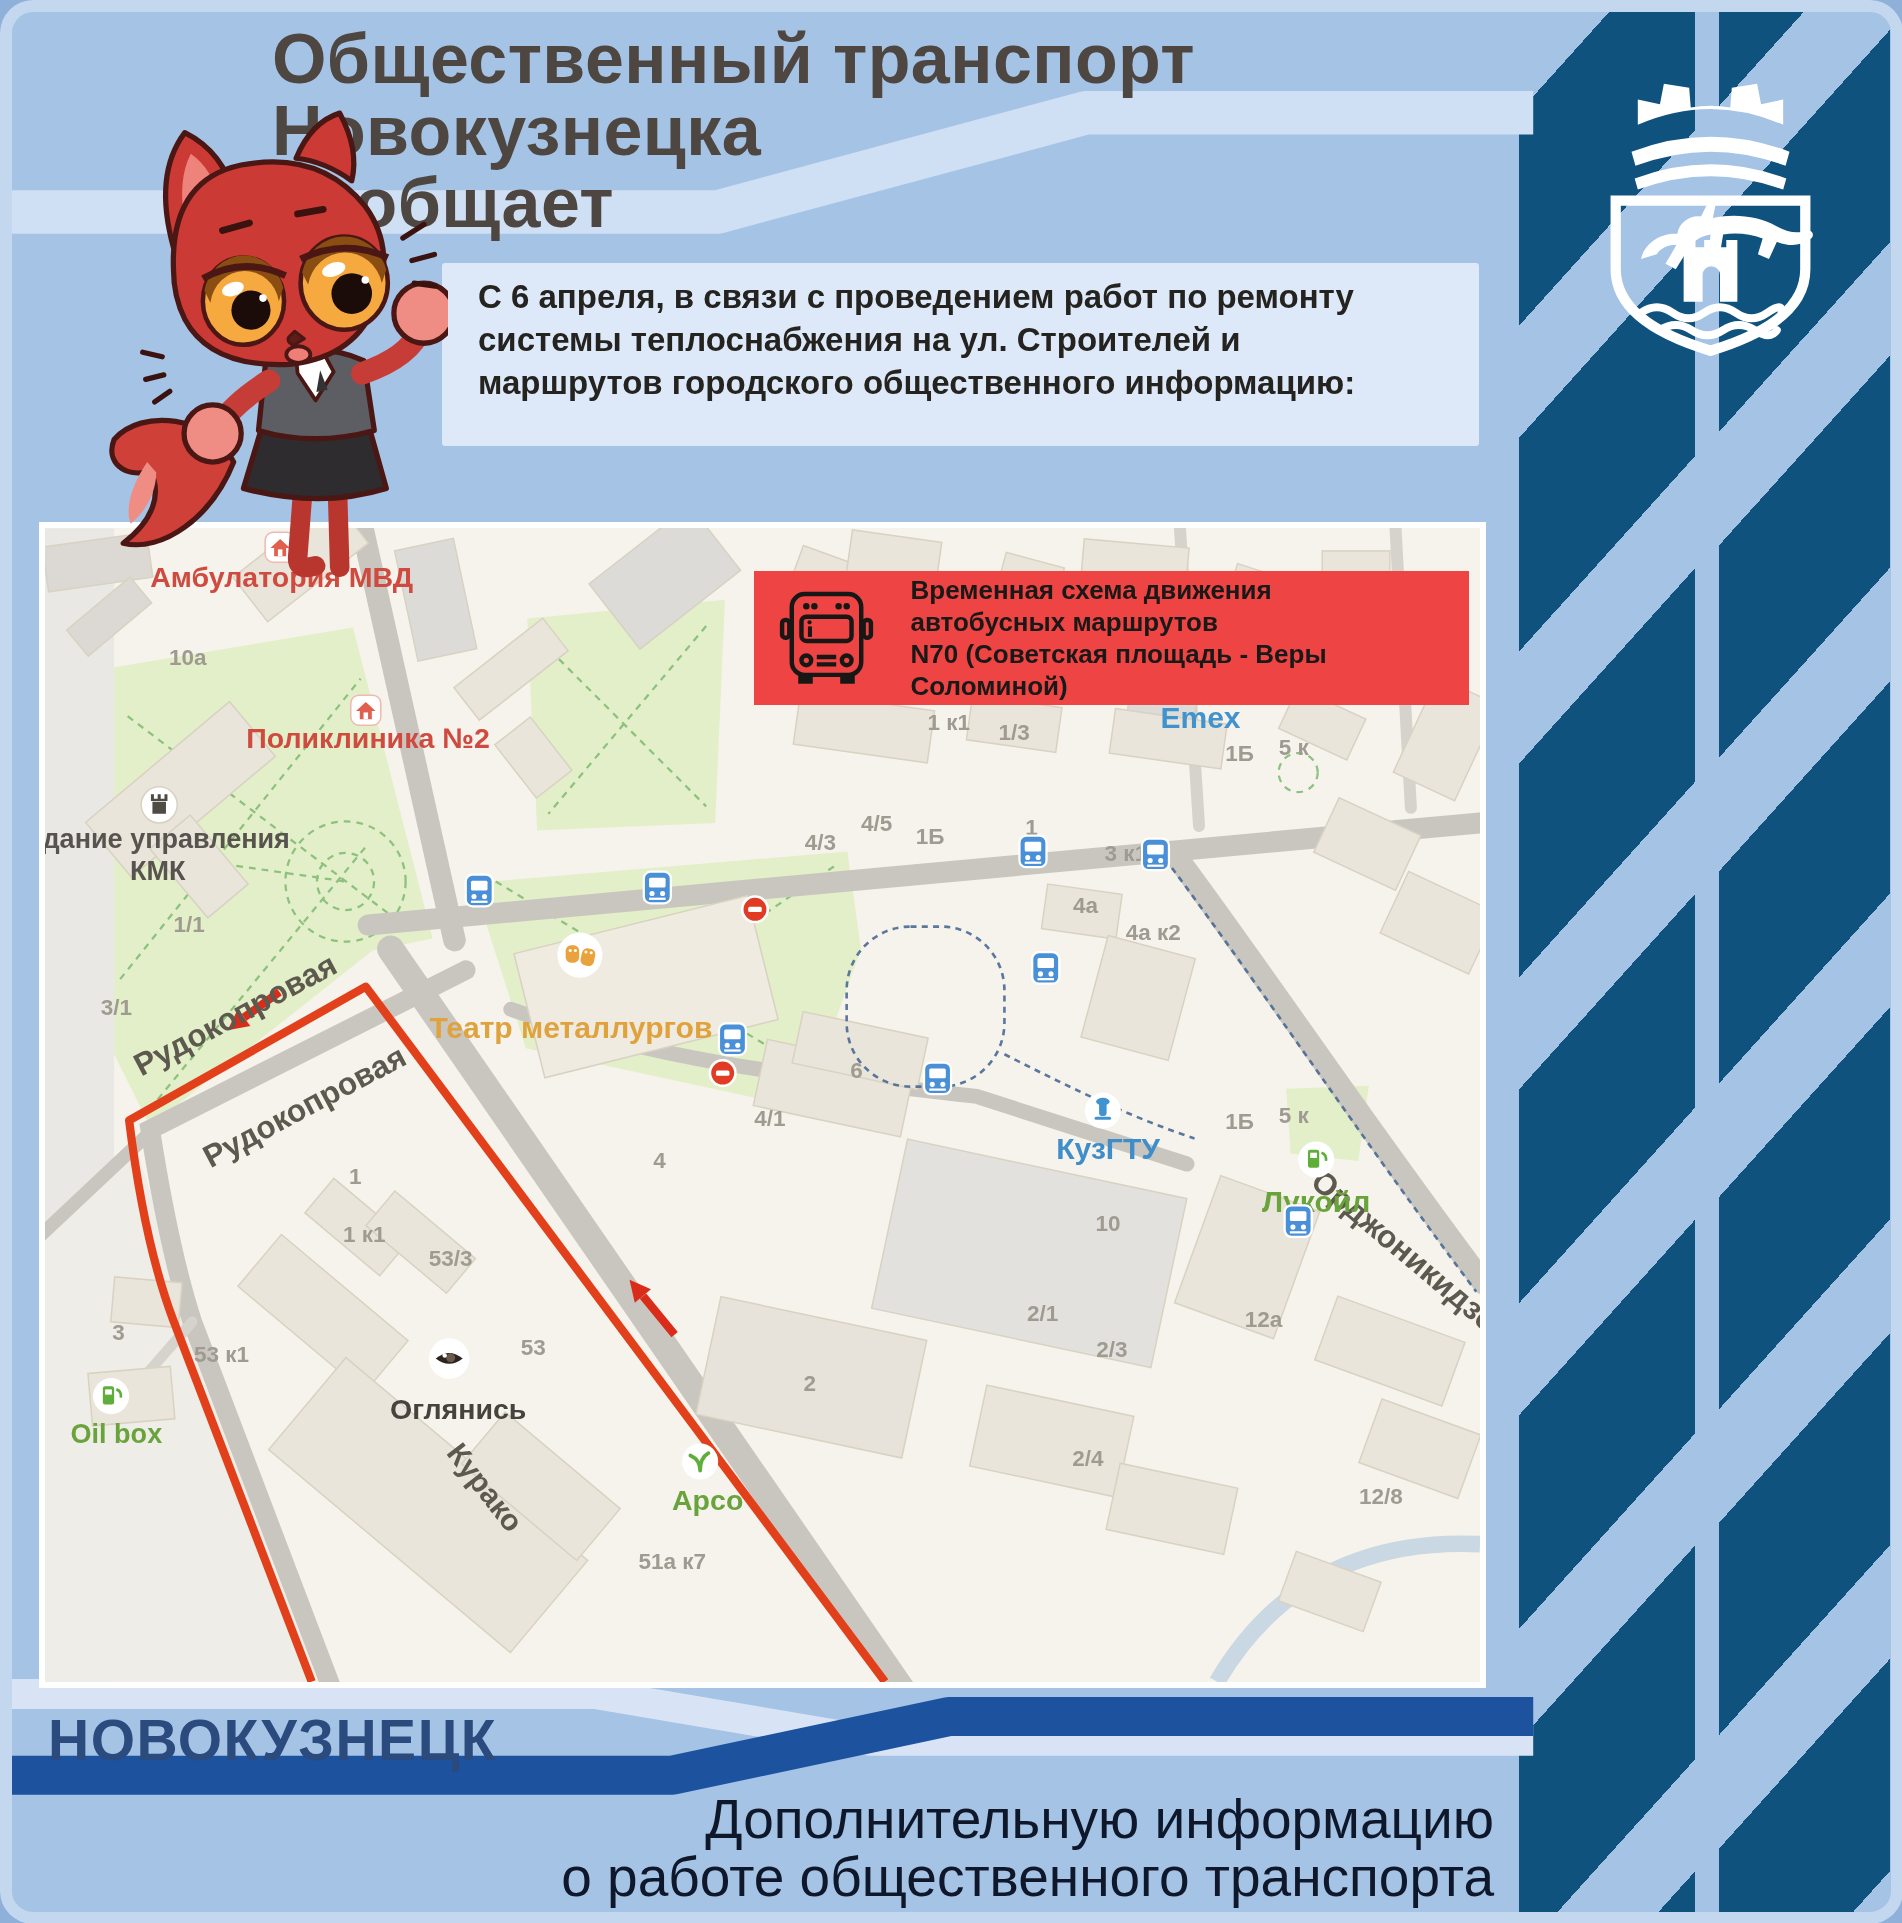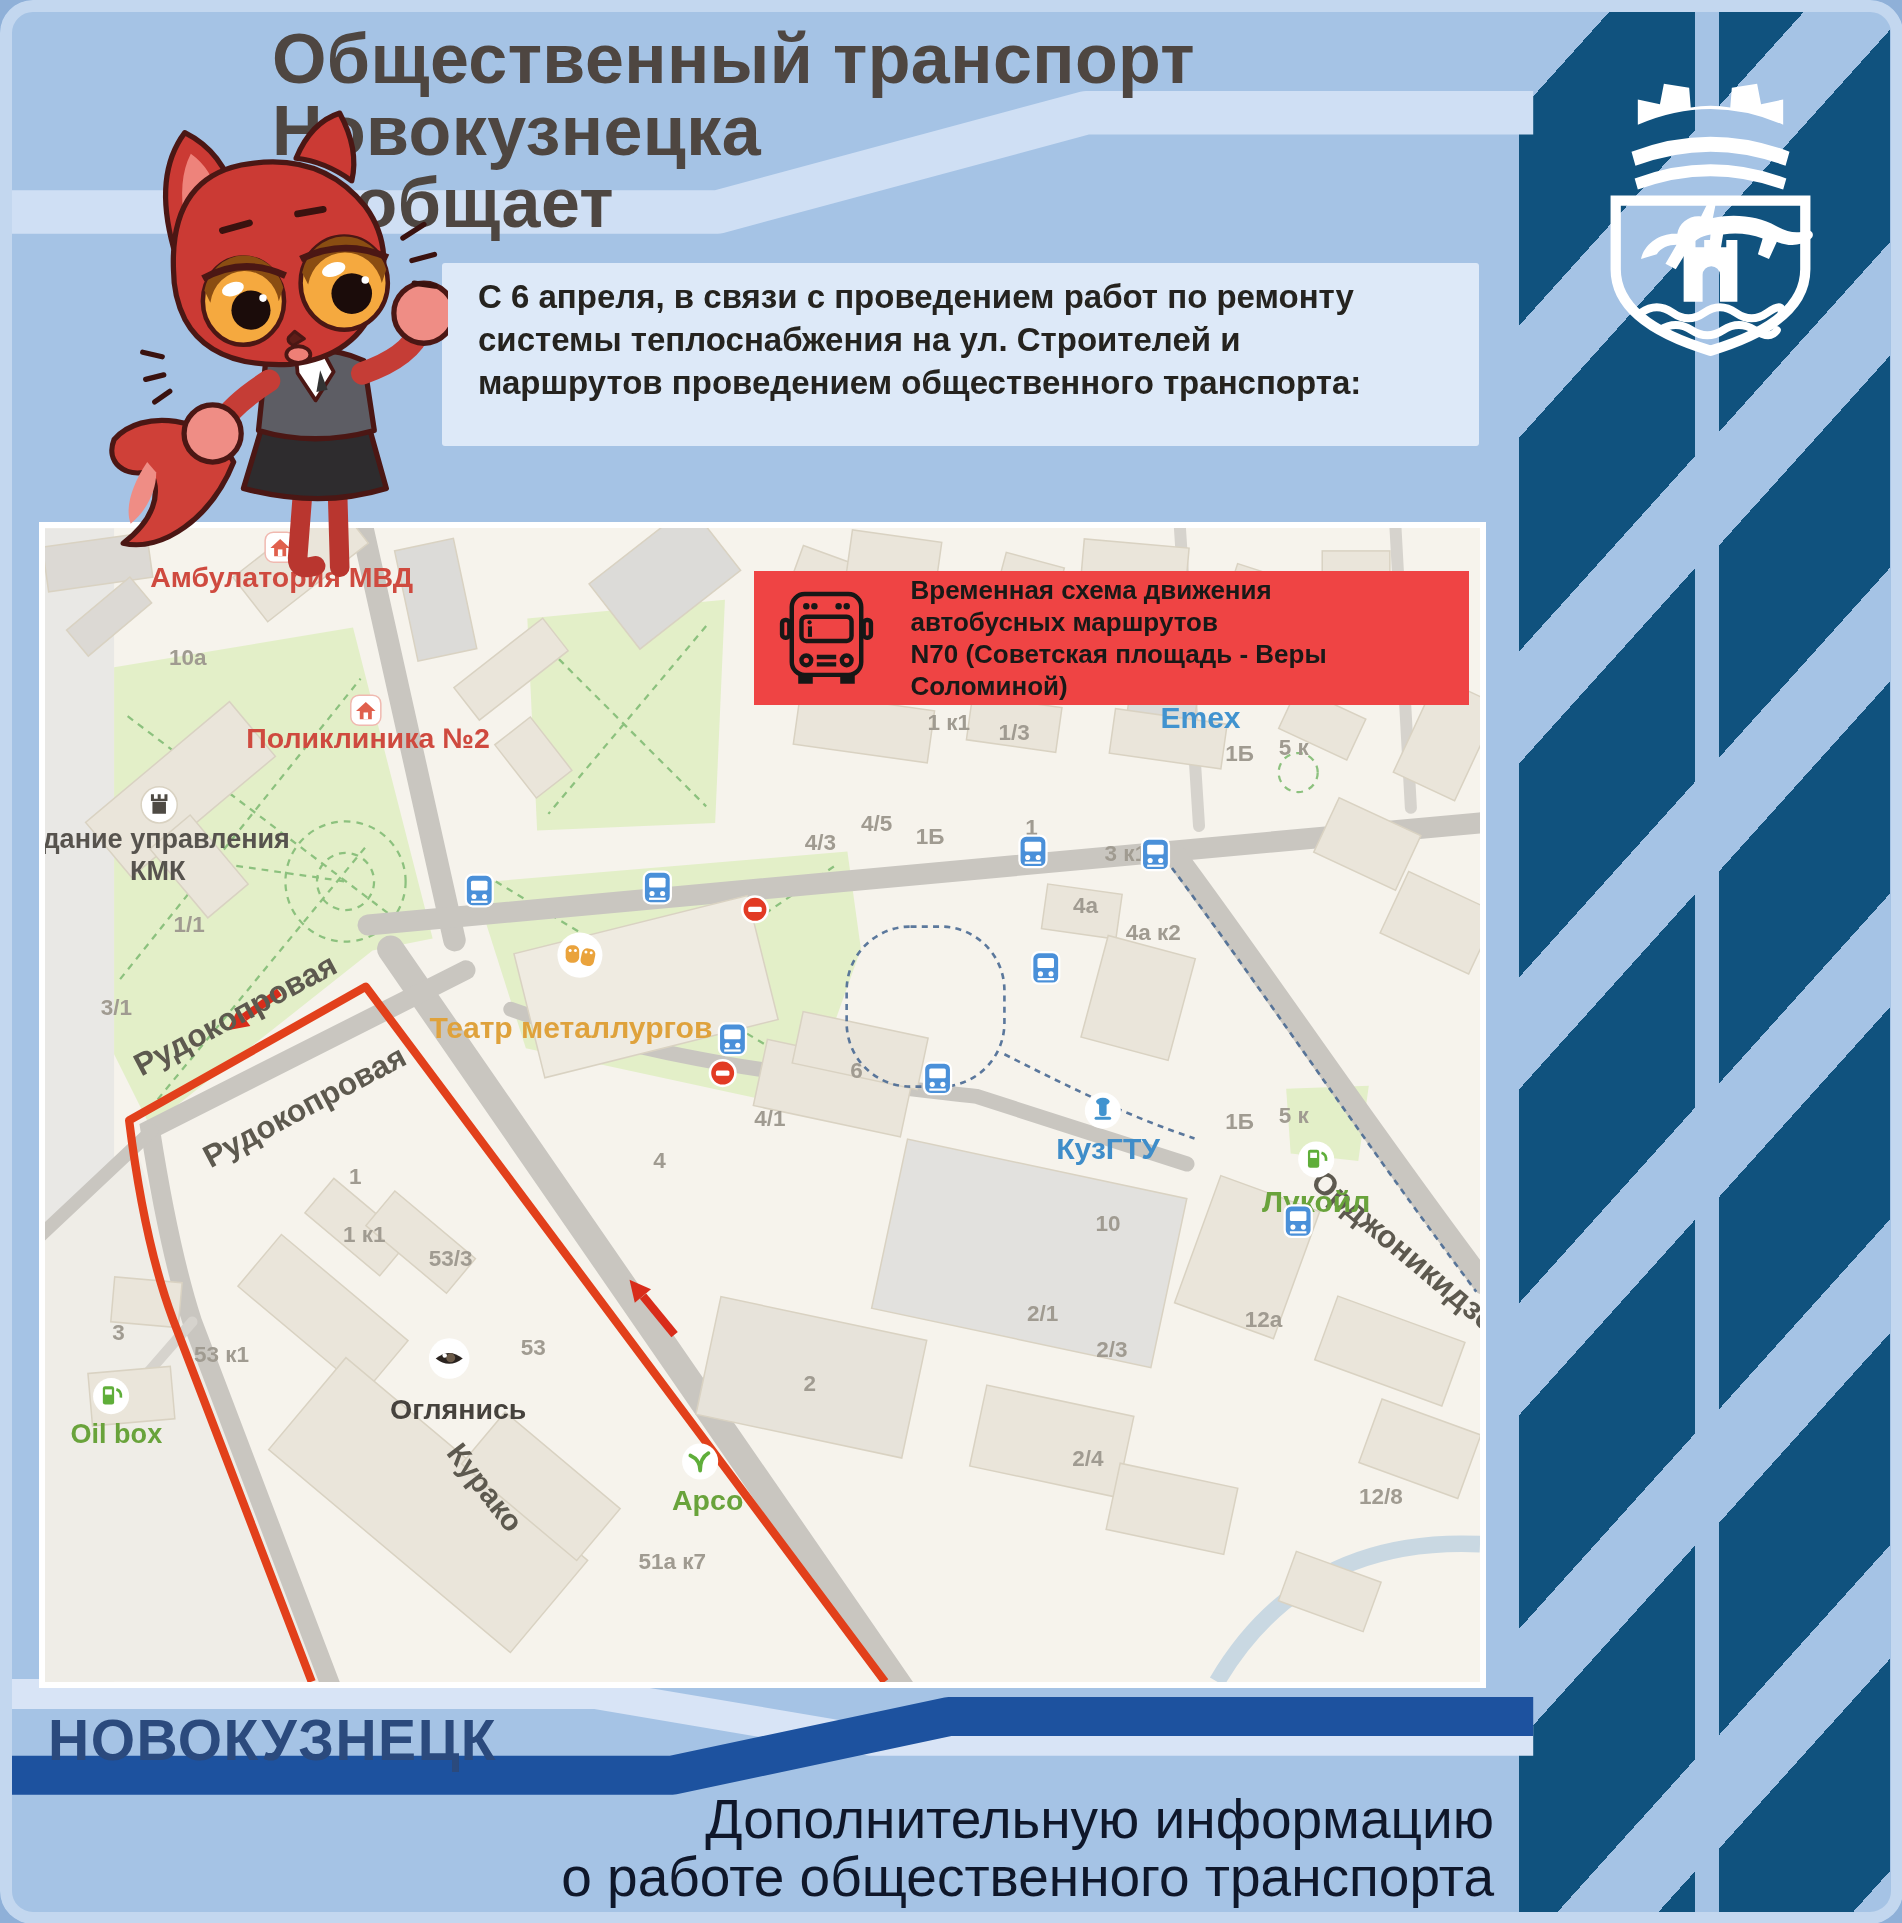--- a/index.html
+++ b/index.html
@@ -56,21 +56,21 @@
   </svg>
 
   <h1 class="title">
     <span>Общественный транспорт Новокузнецка</span><br>
     <span>сообщает</span>
   </h1>
 
   <div class="announce">
     <p>С 6 апреля, в связи с проведением работ по ремонту</p>
     <p>системы теплоснабжения на ул. Строителей  и</p>
-    <p>маршрутов проведением общественного транспорта:</p>
+    <p>маршрутов городского общественного информацию:</p>
   </div>
 
   <svg class="mascot" viewBox="0 0 500 630">
     <g stroke="#4b1714" stroke-width="7" stroke-linejoin="round">
       <path d="M215,470 C185,545 120,590 68,578 C108,548 120,512 104,482 C70,492 44,470 56,440 C92,398 185,408 215,470 Z" fill="#cf4038"></path>
       <path d="M100,470 C80,500 70,530 78,552 C100,534 112,508 112,484 Z" fill="#ef8d85" stroke="none"></path>
       <path d="M310,468 L300,598 q0,14 14,12 l10,-2" fill="none" stroke="#b9362f" stroke-width="26" stroke-linecap="round"></path>
       <path d="M352,472 L356,610" fill="none" stroke="#b9362f" stroke-width="26" stroke-linecap="round"></path>
       <path d="M255,415 L392,412 L418,505 Q330,532 228,505 Z" fill="#2e2c2e"></path>
       <path d="M258,332 Q330,308 388,335 L402,428 Q322,450 248,428 Z" fill="#5d5d64"></path>

